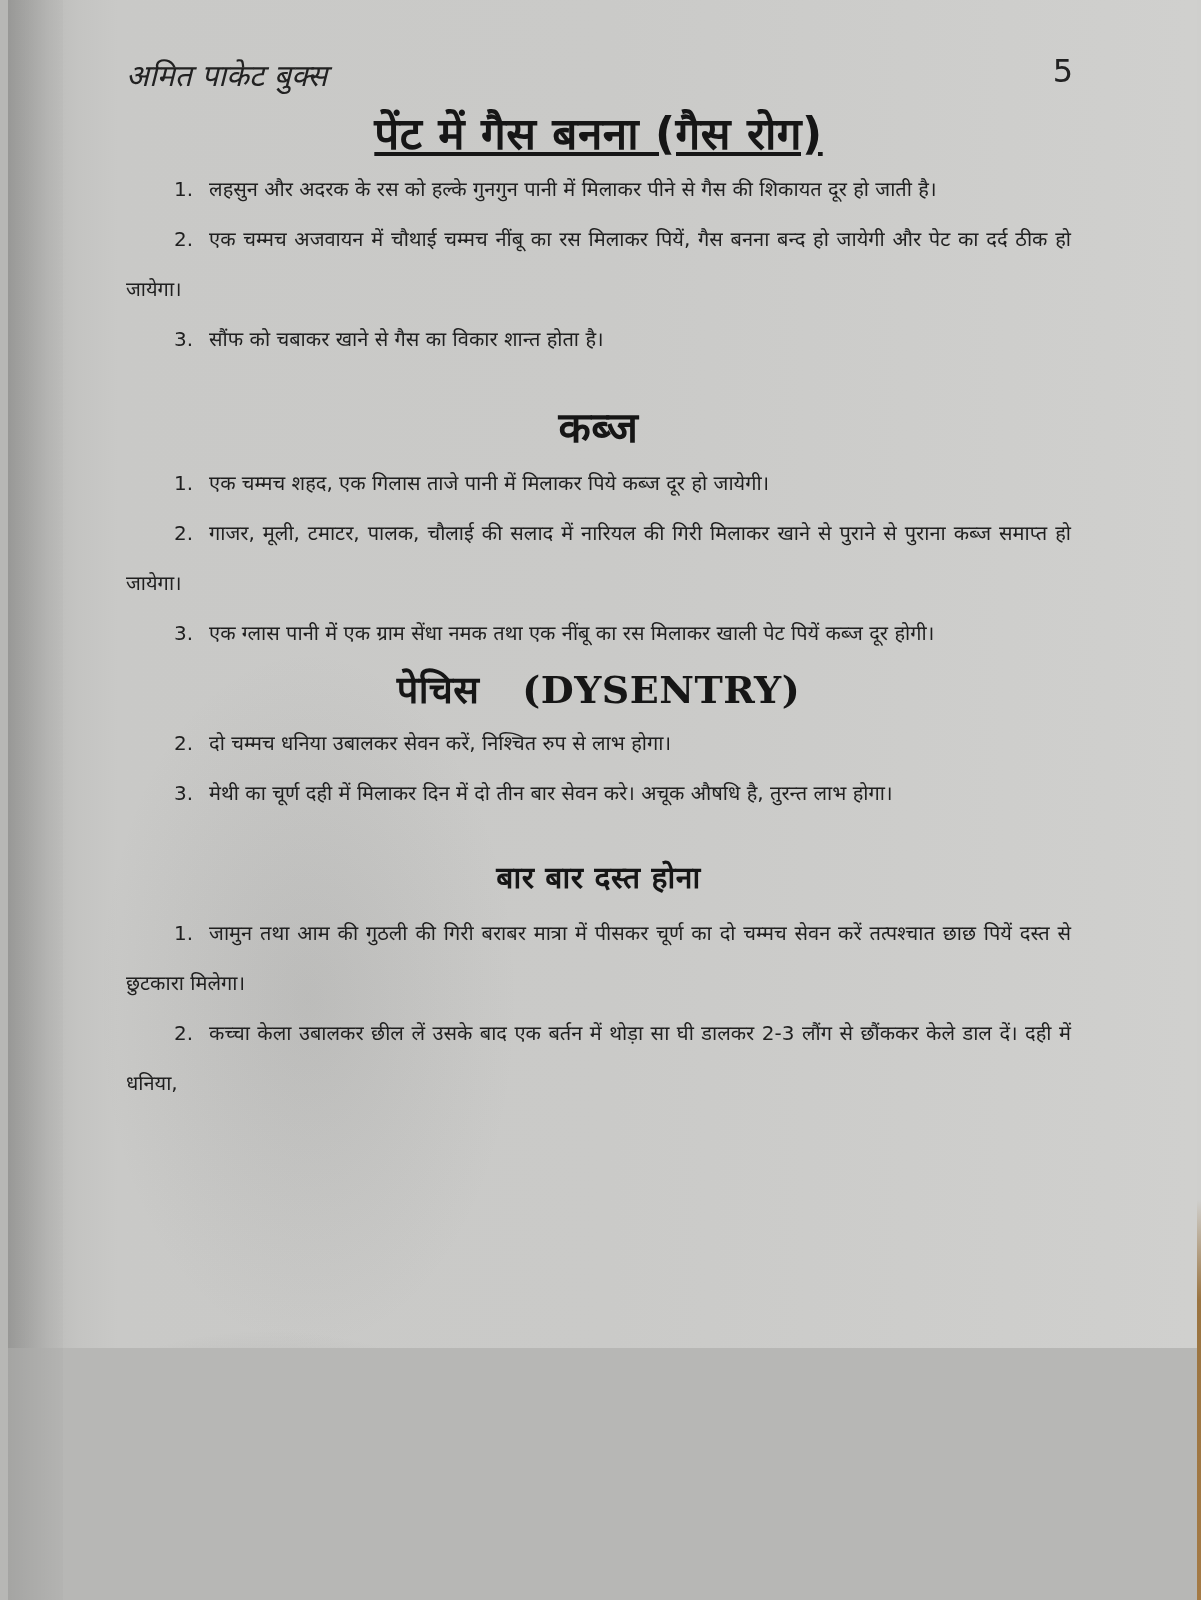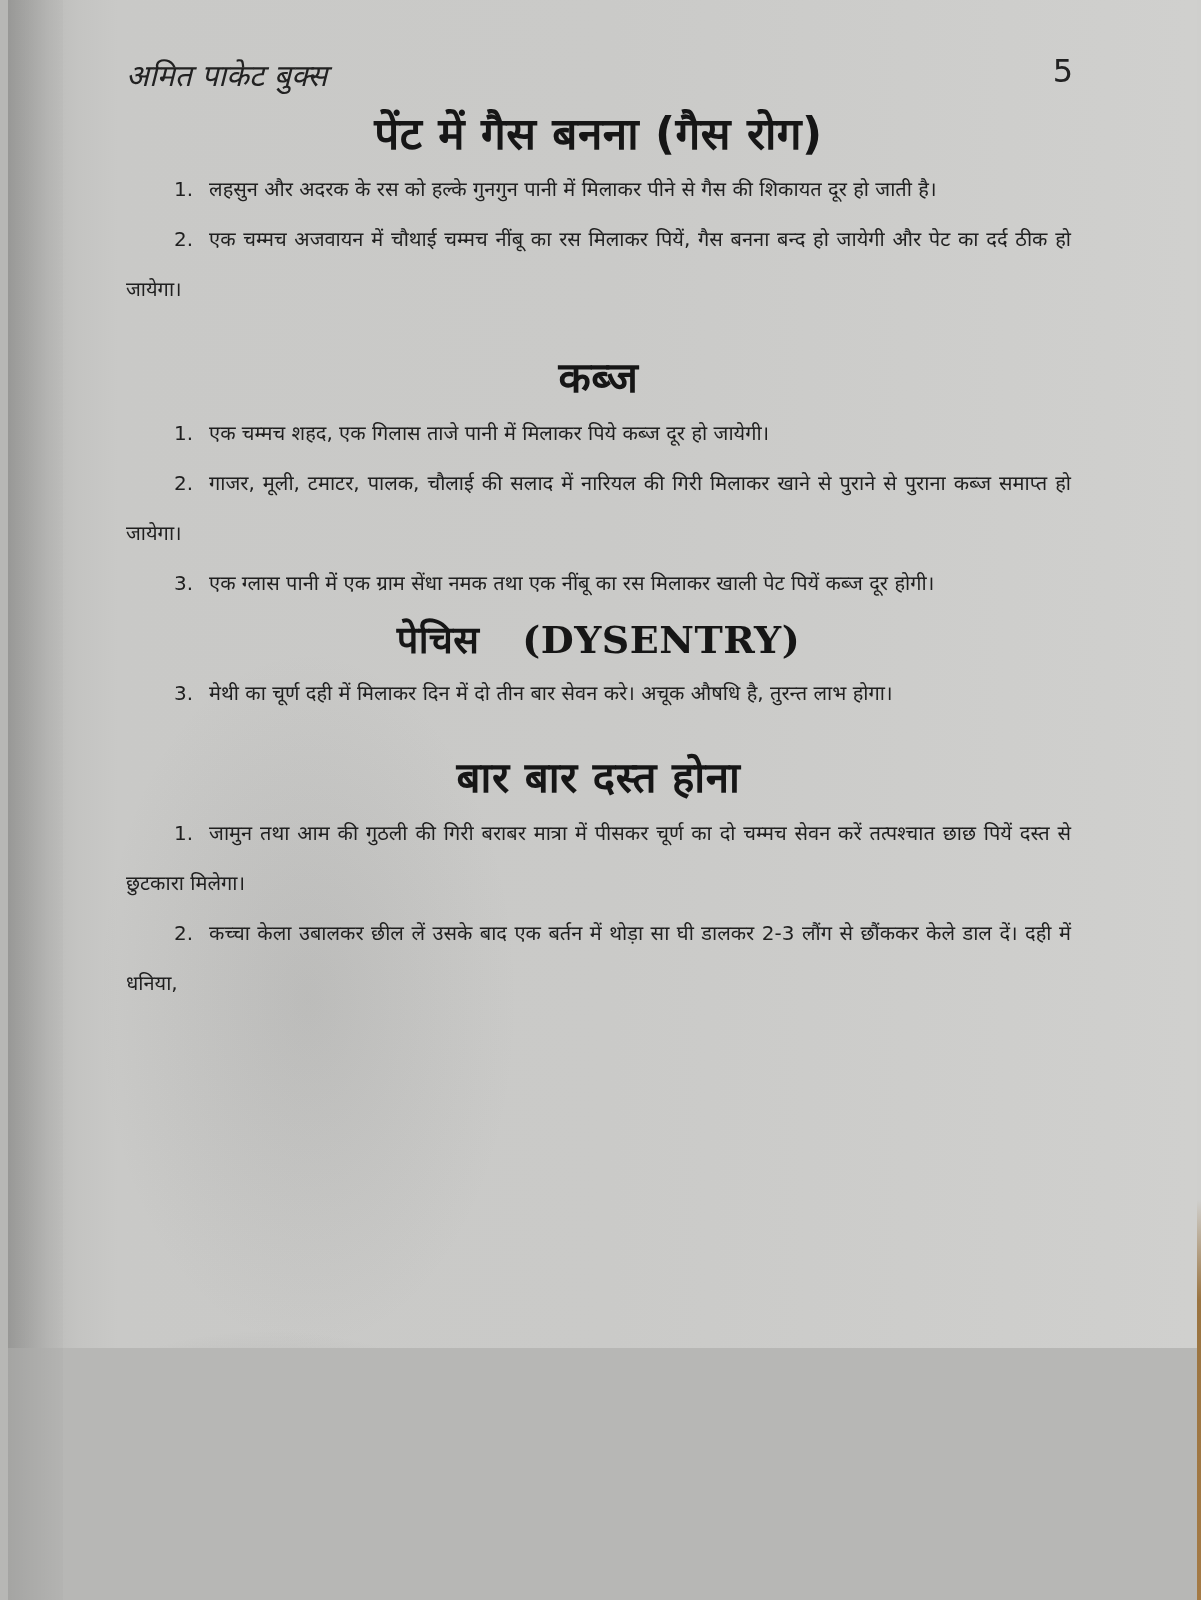--- a/index.html
+++ b/index.html
@@ -37,24 +37,24 @@
   }
   .page-num {
     position: absolute; right: -2px; top: 4px;
     font-family: "DejaVu Sans", sans-serif; font-size: 32px; color: #222;
   }
   h2.section-title {
     margin: 0; text-align: center;
     font-family: "DejaVu Sans", sans-serif; font-weight: bold;
     color: #161616; letter-spacing: 0.5px;
   }
-  .t1 { font-size: 44px; line-height: 60px; margin-top: 8px !important; }
+  .t1 { font-size: 44px; line-height: 60px; margin-top: 8px !important; text-decoration: underline; }
   .t2 { font-size: 42px; line-height: 60px; margin-top: 34px !important; }
   .t3 { font-size: 38px; line-height: 56px; margin-top: 4px !important; }
-  .t4 { font-size: 42px; line-height: 60px; margin-top: 30px !important; }
+  .t4 { font-size: 30px; line-height: 60px; margin-top: 30px !important; }
   .t3 .latin { font-family: "DejaVu Serif", serif; font-weight: bold; margin-left: 29px; }
   p.item {
     margin: 0; font-size: 20px; line-height: 50px;
     text-indent: 48px; text-align: justify;
     color: #1f1f1f;
   }
   .num { margin-right: 16px; }
 </style>
 </head>
 <body>
@@ -65,26 +65,28 @@
 
   <div class="content">
     <div class="running-head">
       <span class="book-title">अमित पाकेट बुक्स</span>
       <span class="page-num">5</span>
     </div>
 
     <h2 class="section-title t1">पेंट में गैस बनना (गैस रोग)</h2>
     <p class="item"><span class="num">1.</span><span>लहसुन और अदरक के रस को हल्के गुनगुन पानी में मिलाकर पीने से गैस की शिकायत दूर हो जाती है।</span></p>
     <p class="item"><span class="num">2.</span><span>एक चम्मच अजवायन में चौथाई चम्मच नींबू का रस मिलाकर पियें, गैस बनना बन्द हो जायेगी और पेट का दर्द ठीक हो जायेगा।</span></p>
+    <p class="item"><span class="num">3.</span><span>सौंफ को चबाकर खाने से गैस का विकार शान्त होता है।</span></p>
 
     <h2 class="section-title t2">कब्ज</h2>
     <p class="item"><span class="num">1.</span><span>एक चम्मच शहद, एक गिलास ताजे पानी में मिलाकर पिये कब्ज दूर हो जायेगी।</span></p>
     <p class="item"><span class="num">2.</span><span>गाजर, मूली, टमाटर, पालक, चौलाई की सलाद में नारियल की गिरी मिलाकर खाने से पुराने से पुराना कब्ज समाप्त हो जायेगा।</span></p>
     <p class="item"><span class="num">3.</span><span>एक ग्लास पानी में एक ग्राम सेंधा नमक तथा एक नींबू का रस मिलाकर खाली पेट पियें कब्ज दूर होगी।</span></p>
 
     <h2 class="section-title t3"><span>पेचिस</span> <span class="latin">(DYSENTRY)</span></h2>
+    <p class="item"><span class="num">2.</span><span>दो चम्मच धनिया उबालकर सेवन करें, निश्चित रुप से लाभ होगा।</span></p>
     <p class="item"><span class="num">3.</span><span>मेथी का चूर्ण दही में मिलाकर दिन में दो तीन बार सेवन करे। अचूक औषधि है, तुरन्त लाभ होगा।</span></p>
 
     <h2 class="section-title t4">बार बार दस्त होना</h2>
     <p class="item"><span class="num">1.</span><span>जामुन तथा आम की गुठली की गिरी बराबर मात्रा में पीसकर चूर्ण का दो चम्मच सेवन करें तत्पश्चात छाछ पियें दस्त से छुटकारा मिलेगा।</span></p>
     <p class="item"><span class="num">2.</span><span>कच्चा केला उबालकर छील लें उसके बाद एक बर्तन में थोड़ा सा घी डालकर 2-3 लौंग से छौंककर केले डाल दें। दही में धनिया,</span></p>
   </div>
 </div>
 
 </body></html>

